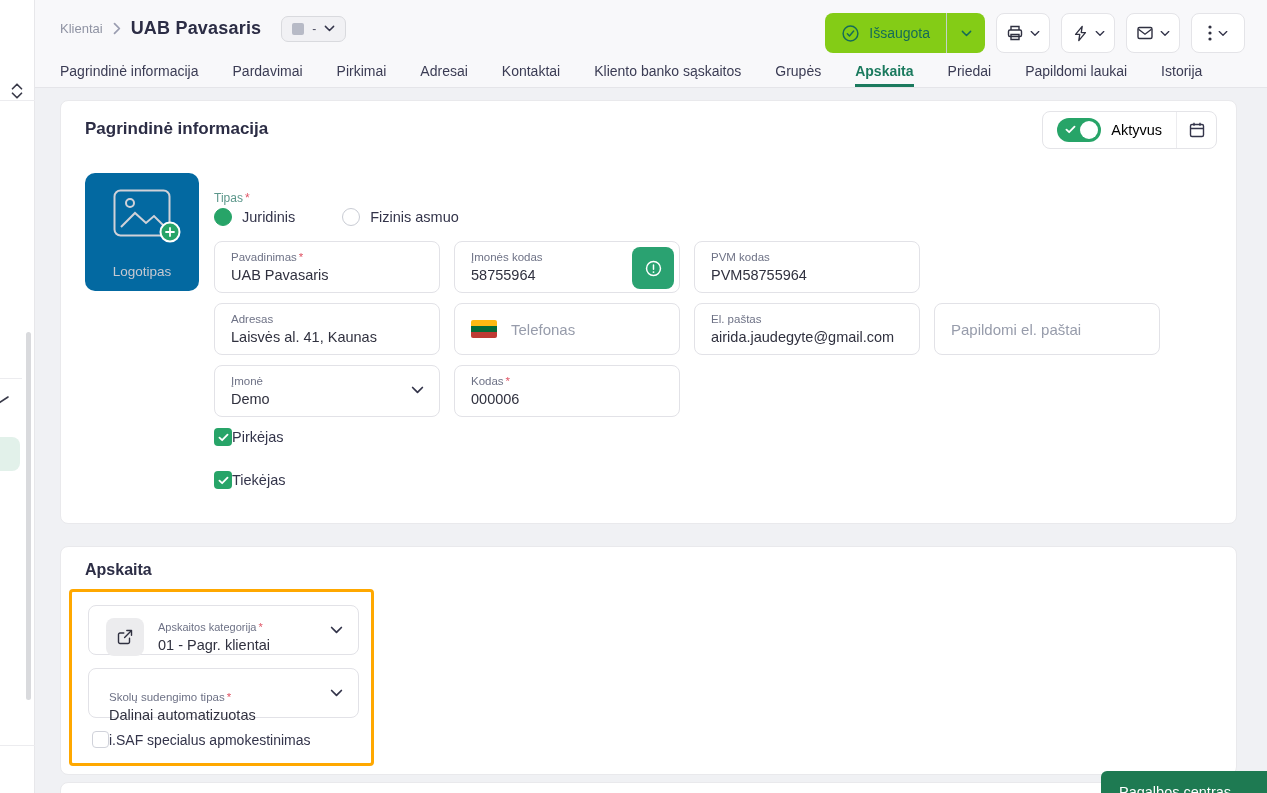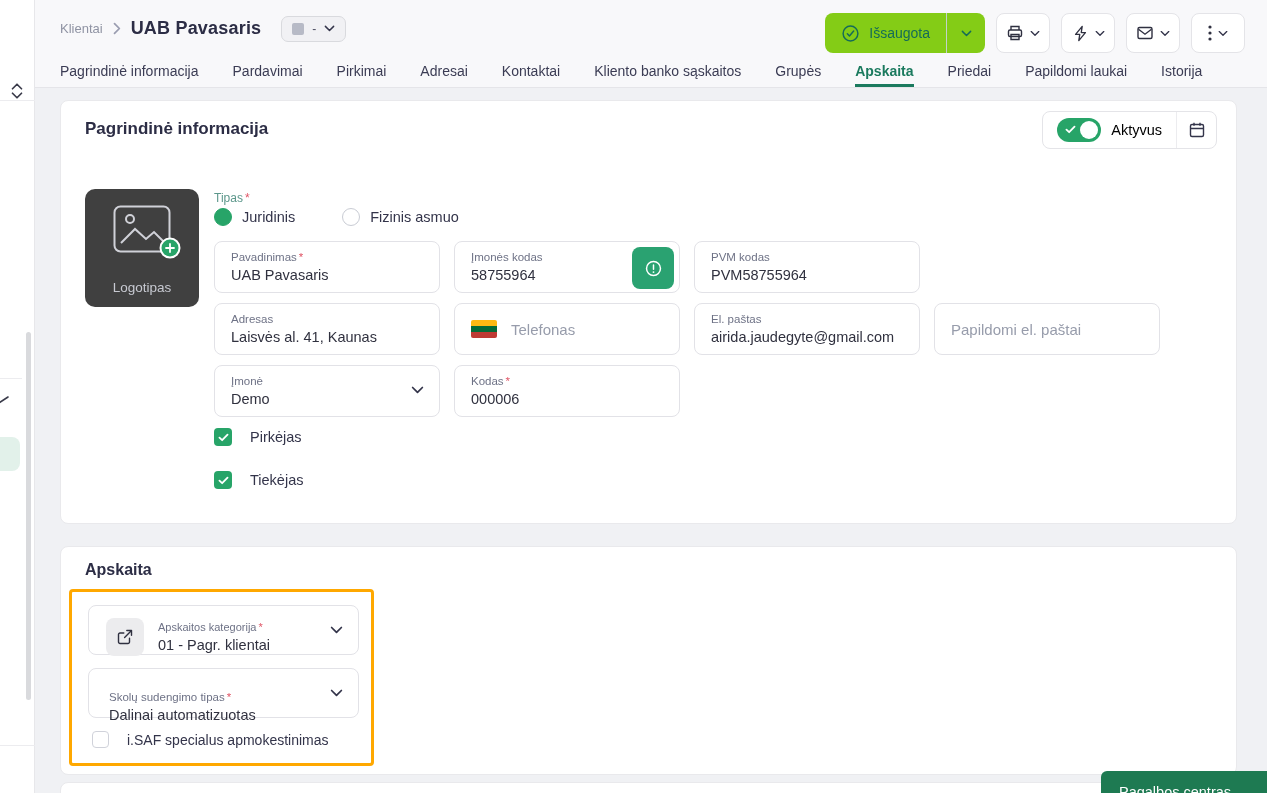--- a/index.html
+++ b/index.html
@@ -56,21 +56,21 @@
   
   .active-ctl { position: absolute; right: 19px; top: 10px; display: flex; align-items: stretch; height: 38px; background: #fff; border: 1px solid #e4e4e8; border-radius: 8px; }
   .toggle-sec { display: flex; align-items: center; gap: 10px; padding: 0 14px; cursor: pointer; }
   .toggle { position: relative; width: 44px; height: 24px; background: #27a468; border-radius: 12px; }
   .toggle .tick { position: absolute; left: 8px; top: 7px; }
   .toggle .knob { position: absolute; right: 3px; top: 3px; width: 18px; height: 18px; background: #fff; border-radius: 50%; }
   .toggle-label { font-size: 14.5px; color: #000000; }
   .cal-sec { width: 40px; border-left: 1px solid #ececef; display: flex; align-items: center; justify-content: center; color: #33344a; cursor: pointer; }
 
   
-  .logo-box { position: absolute; left: 24px; top: 88px; width: 114px; height: 118px; background: #404040; border-radius: 10px; cursor: pointer; }
+  .logo-box { position: absolute; left: 24px; top: 72px; width: 114px; height: 118px; background: #0369a1; border-radius: 10px; cursor: pointer; }
   .logo-img { position: absolute; left: 28px; top: 16px; }
   .plus-badge { position: absolute; left: 74px; top: 48px; }
   .logo-label { position: absolute; left: 0; right: 0; bottom: 12px; text-align: center; font-size: 13.5px; color: #c7c9d1; }
 
   
   .tipas-label { position: absolute; left: 153px; top: 90px; font-size: 12px; color: #5c978b; }
   .req { color: #e05667; margin-left: 2px; }
   .radio-row { position: absolute; left: 153px; top: 107px; display: flex; align-items: center; }
   .radio { width: 18px; height: 18px; border-radius: 50%; background: #fff; border: 1px solid #c9ccd4; }
   .radio.checked { background: #27a468; border-color: #27a468; }
@@ -83,21 +83,21 @@
   .fvalue { display: block; font-size: 14.5px; color: #30313f; line-height: 21px; margin-top: 1px; white-space: nowrap; overflow: hidden; }
   .field .sel-chev { position: absolute; right: 15px; top: 20px; color: #33344a; }
   .ph-field { display: flex; align-items: center; padding-top: 0; cursor: text; }
   .placeholder { font-size: 15px; color: #979cab; }
   .wide { width: 226px; }
   .verify-btn { position: absolute; right: 5px; top: 5px; width: 42px; height: 42px; background: #2aa271; border-radius: 8px; display: flex; align-items: center; justify-content: center; cursor: pointer; border: none; }
   .flag { width: 26px; height: 18px; border-radius: 2px; overflow: hidden; display: flex; flex-direction: column; margin-right: 14px; flex: 0 0 auto; }
   .flag div { flex: 1; }
 
   
-  .cbx-row { position: absolute; display: flex; align-items: center; gap: 18px; cursor: pointer; }
+  .cbx-row { position: absolute; display: flex; align-items: center; gap: 0; cursor: pointer; }
   .cbx { width: 18px; height: 18px; border-radius: 4px; background: #27a468; display: flex; align-items: center; justify-content: center; }
   .cbx.unchecked { background: #fff; border: 1.5px solid #d0d2da; }
   .cbx-label { font-size: 14.5px; color: #33344a; }
 
   
   .hl-box { position: absolute; left: 8px; top: 42px; width: 305px; height: 177px; border: 3px solid #ffa800; border-radius: 4px; }
   .hl-box .field { width: 271px; }
   .f-kat { left: 16px; top: 13px; height: 50px; padding: 12px; display: flex; cursor: pointer; }
   .kat-iconbtn { width: 38px; height: 38px; margin-left: 5px; background: #ececee; border-radius: 8px; display: flex; align-items: center; justify-content: center; color: #2f3040; flex: 0 0 auto; cursor: pointer; }
   .kat-text { margin-left: 14px; padding-top: 2px; }

